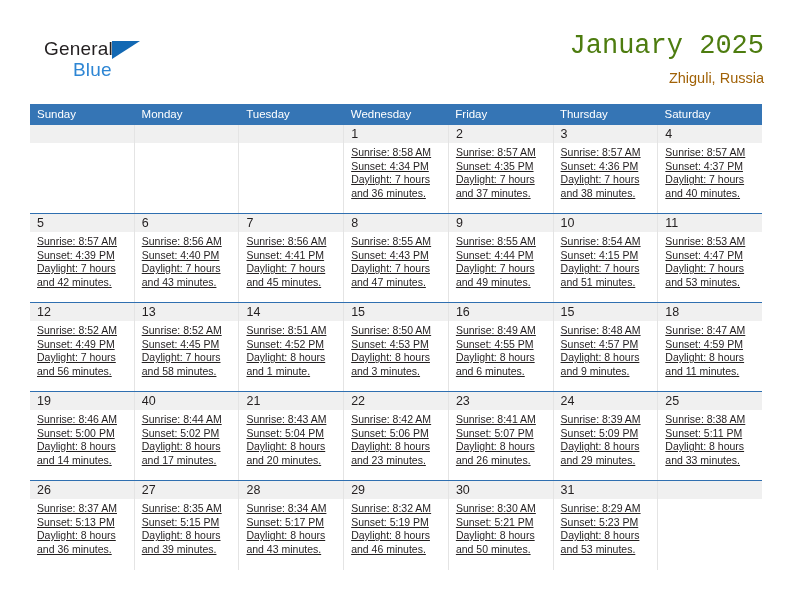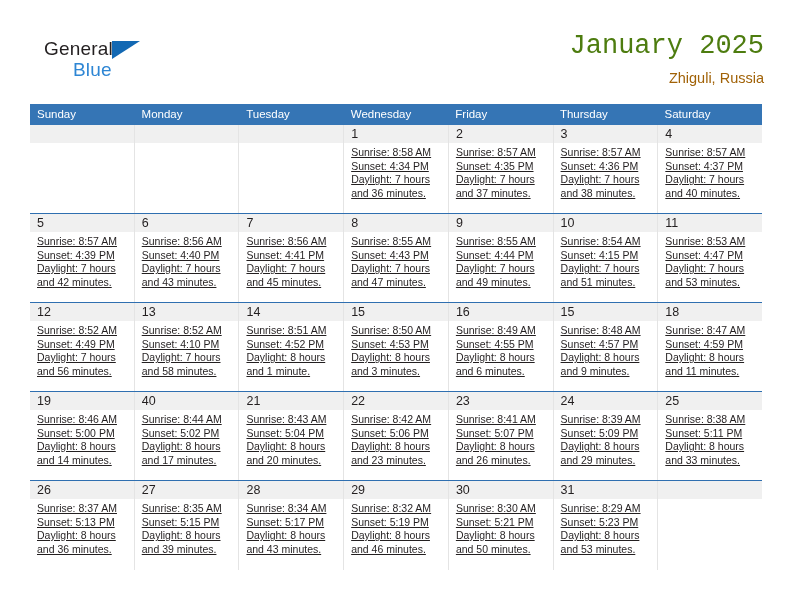--- a/index.html
+++ b/index.html
@@ -340,21 +340,21 @@
               <div>Daylight: 7 hours</div>
               <div>and 56 minutes.</div>
             </div>
           </div>
           <div class="cell">
             <div class="daynum-band">
               <div class="daynum">13</div>
             </div>
             <div class="info">
               <div>Sunrise: 8:52 AM</div>
-              <div>Sunset: 4:10 PM</div>
+              <div>Sunset: 4:45 PM</div>
               <div>Daylight: 7 hours</div>
               <div>and 58 minutes.</div>
             </div>
           </div>
           <div class="cell">
             <div class="daynum-band">
               <div class="daynum">14</div>
             </div>
             <div class="info">
               <div>Sunrise: 8:51 AM</div>

